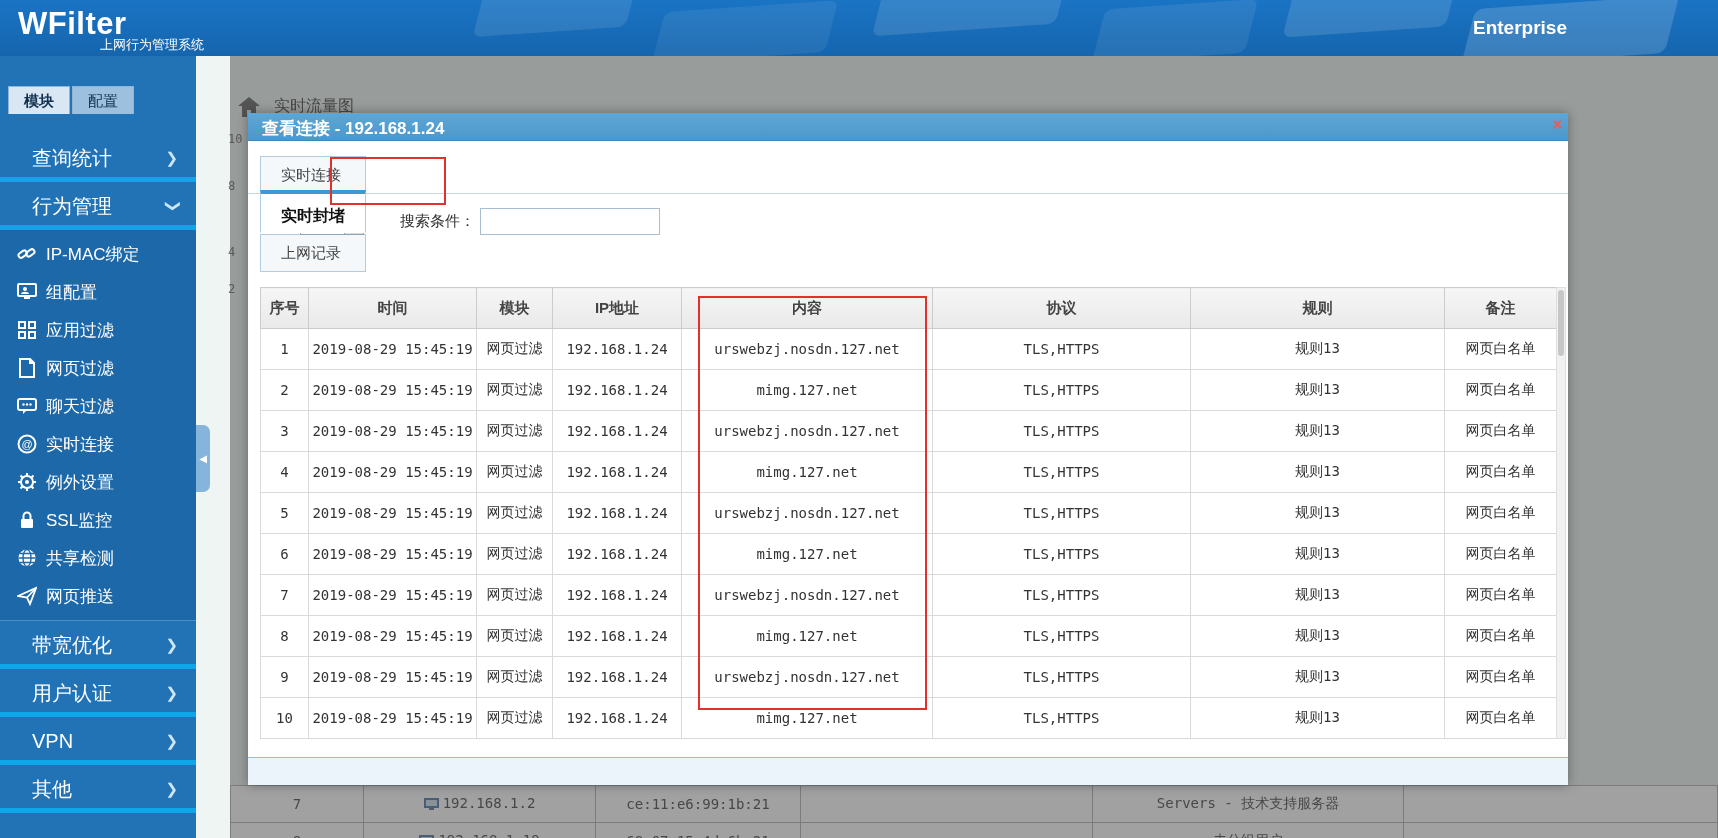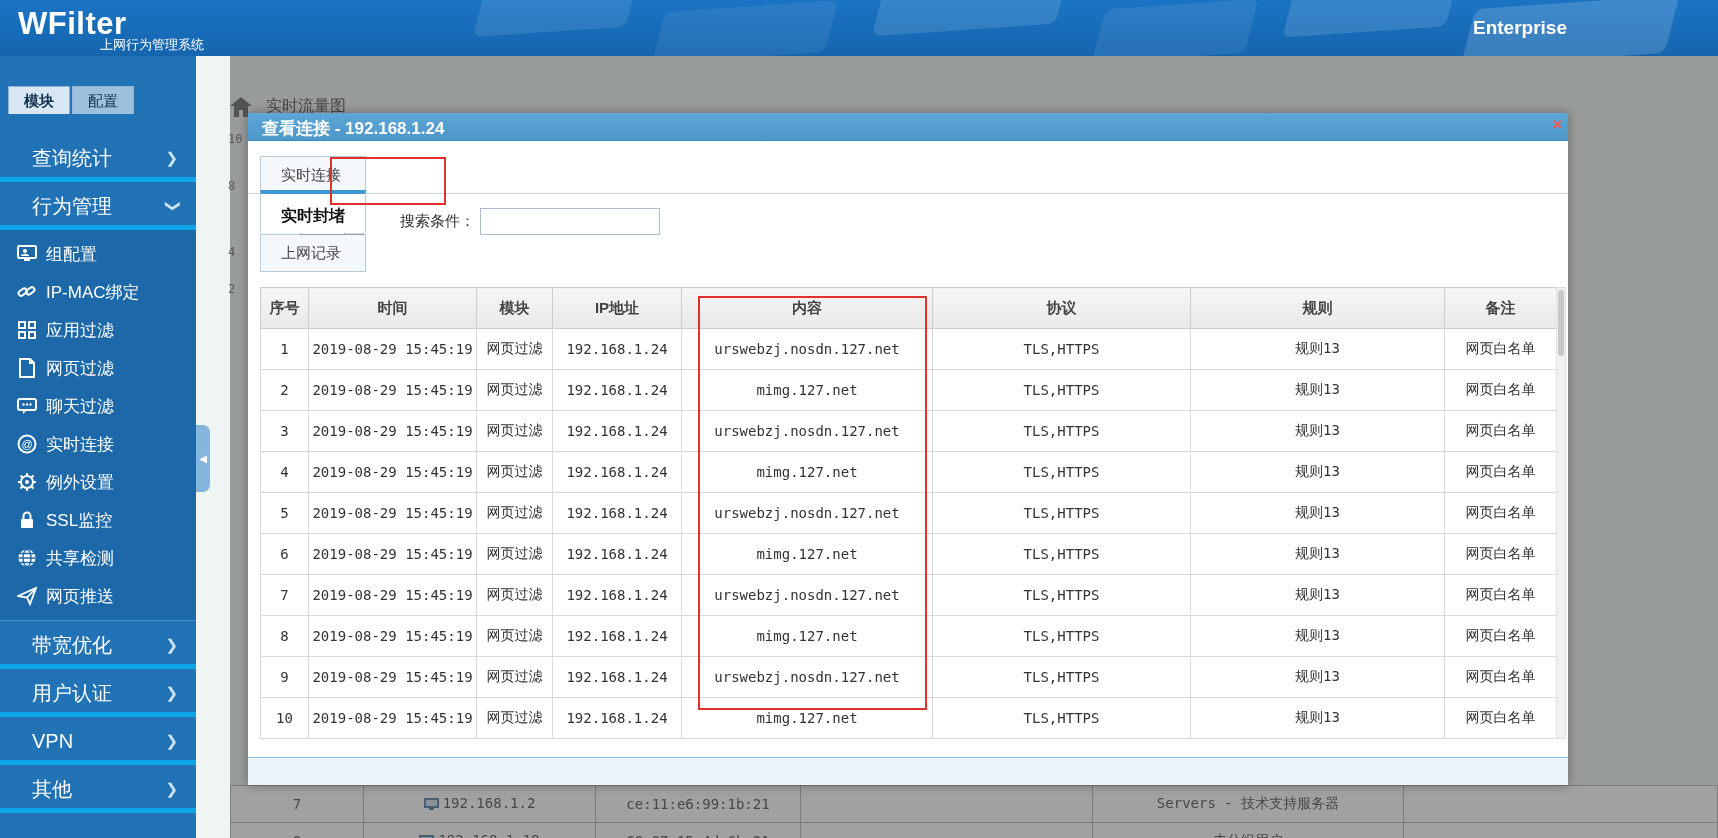--- a/index.html
+++ b/index.html
@@ -36,21 +36,21 @@
   .subitem { height:38px; display:flex; align-items:center; color:#fff; font-size:17px; cursor:pointer; }
   .subitem .ic { width:22px; height:22px; margin-left:16px; margin-right:8px; flex:none; display:flex;
     align-items:center; justify-content:center; }
   .subitem .ic svg { width:20px; height:20px; }
   #collapse-handle { position:absolute; left:196px; top:425px; width:14px; height:67px;
     background:#85b4dc; border-radius:0 7px 7px 0; color:#fff; font-size:10px;
     display:flex; align-items:center; justify-content:center; cursor:pointer; z-index:5; }
 
   
   #page { position:absolute; left:196px; top:56px; width:1522px; height:782px; background:#eef5f2; }
-  #crumb { position:absolute; left:34px; top:40px; color:#555; font-size:16px; display:flex; align-items:center; }
+  #crumb { position:absolute; left:42px; top:40px; color:#555; font-size:16px; display:flex; align-items:center; }
   #crumb svg { margin-right:14px; }
   .axis-label { position:absolute; color:#777; font-size:12px; font-family:"DejaVu Sans Mono",monospace; }
   #bg-table { position:absolute; left:34px; top:729px; width:1488px; border-collapse:collapse; background:#fff; }
   #bg-table td { border:1px solid #b9b9b9; height:37px; text-align:center; color:#555; font-size:14px;
     font-family:"DejaVu Sans Mono",monospace; }
   .mon-ic { display:inline-block; vertical-align:-3px; margin-right:4px; }
   #dim { position:absolute; left:230px; top:56px; width:1488px; height:782px;
     background:rgba(55,55,55,0.47); z-index:8; }
 
   
@@ -121,38 +121,38 @@
         <div class="side-tab active">模块</div>
         <div class="side-tab inactive">配置</div>
       </div>
     <div id="side-menu">
         <div class="sec"><span>查询统计</span><span class="chev">❯</span></div>
         <div class="sec"><span>行为管理</span><span class="chev" style="transform: rotate(-90deg);">❮</span></div>
         <div id="submenu">
           <div class="subitem">
             <span class="ic">
               <svg viewBox="0 0 20 20">
+                <g fill="none" stroke="#fff" stroke-width="2">
+                  <rect x="1" y="8" width="9" height="5" rx="2.5" transform="rotate(-35 5 10)"></rect>
+                  <rect x="9" y="6" width="9" height="5" rx="2.5" transform="rotate(-35 14 9)"></rect>
+                </g>
+              </svg>
+            </span>
+            <span>IP-MAC绑定</span>
+          </div>
+          <div class="subitem">
+            <span class="ic">
+              <svg viewBox="0 0 20 20">
                 <rect x="1" y="2" width="18" height="12" rx="1" fill="none" stroke="#fff" stroke-width="2"></rect>
                 <circle cx="8" cy="7" r="2" fill="#fff"></circle>
                 <path d="M4 12 c0-3 8-3 8 0 Z" fill="#fff"></path>
                 <rect x="7" y="15" width="6" height="2" fill="#fff"></rect>
               </svg>
             </span>
             <span>组配置</span>
-          </div>
-          <div class="subitem">
-            <span class="ic">
-              <svg viewBox="0 0 20 20">
-                <g fill="none" stroke="#fff" stroke-width="2">
-                  <rect x="1" y="8" width="9" height="5" rx="2.5" transform="rotate(-35 5 10)"></rect>
-                  <rect x="9" y="6" width="9" height="5" rx="2.5" transform="rotate(-35 14 9)"></rect>
-                </g>
-              </svg>
-            </span>
-            <span>IP-MAC绑定</span>
           </div>
           <div class="subitem">
             <span class="ic">
               <svg viewBox="0 0 20 20">
                 <g fill="none" stroke="#fff" stroke-width="2">
                   <rect x="2" y="2" width="6" height="6"></rect>
                   <rect x="12" y="2" width="6" height="6"></rect>
                   <rect x="2" y="12" width="6" height="6"></rect>
                   <rect x="12" y="12" width="6" height="6"></rect>
                 </g>

